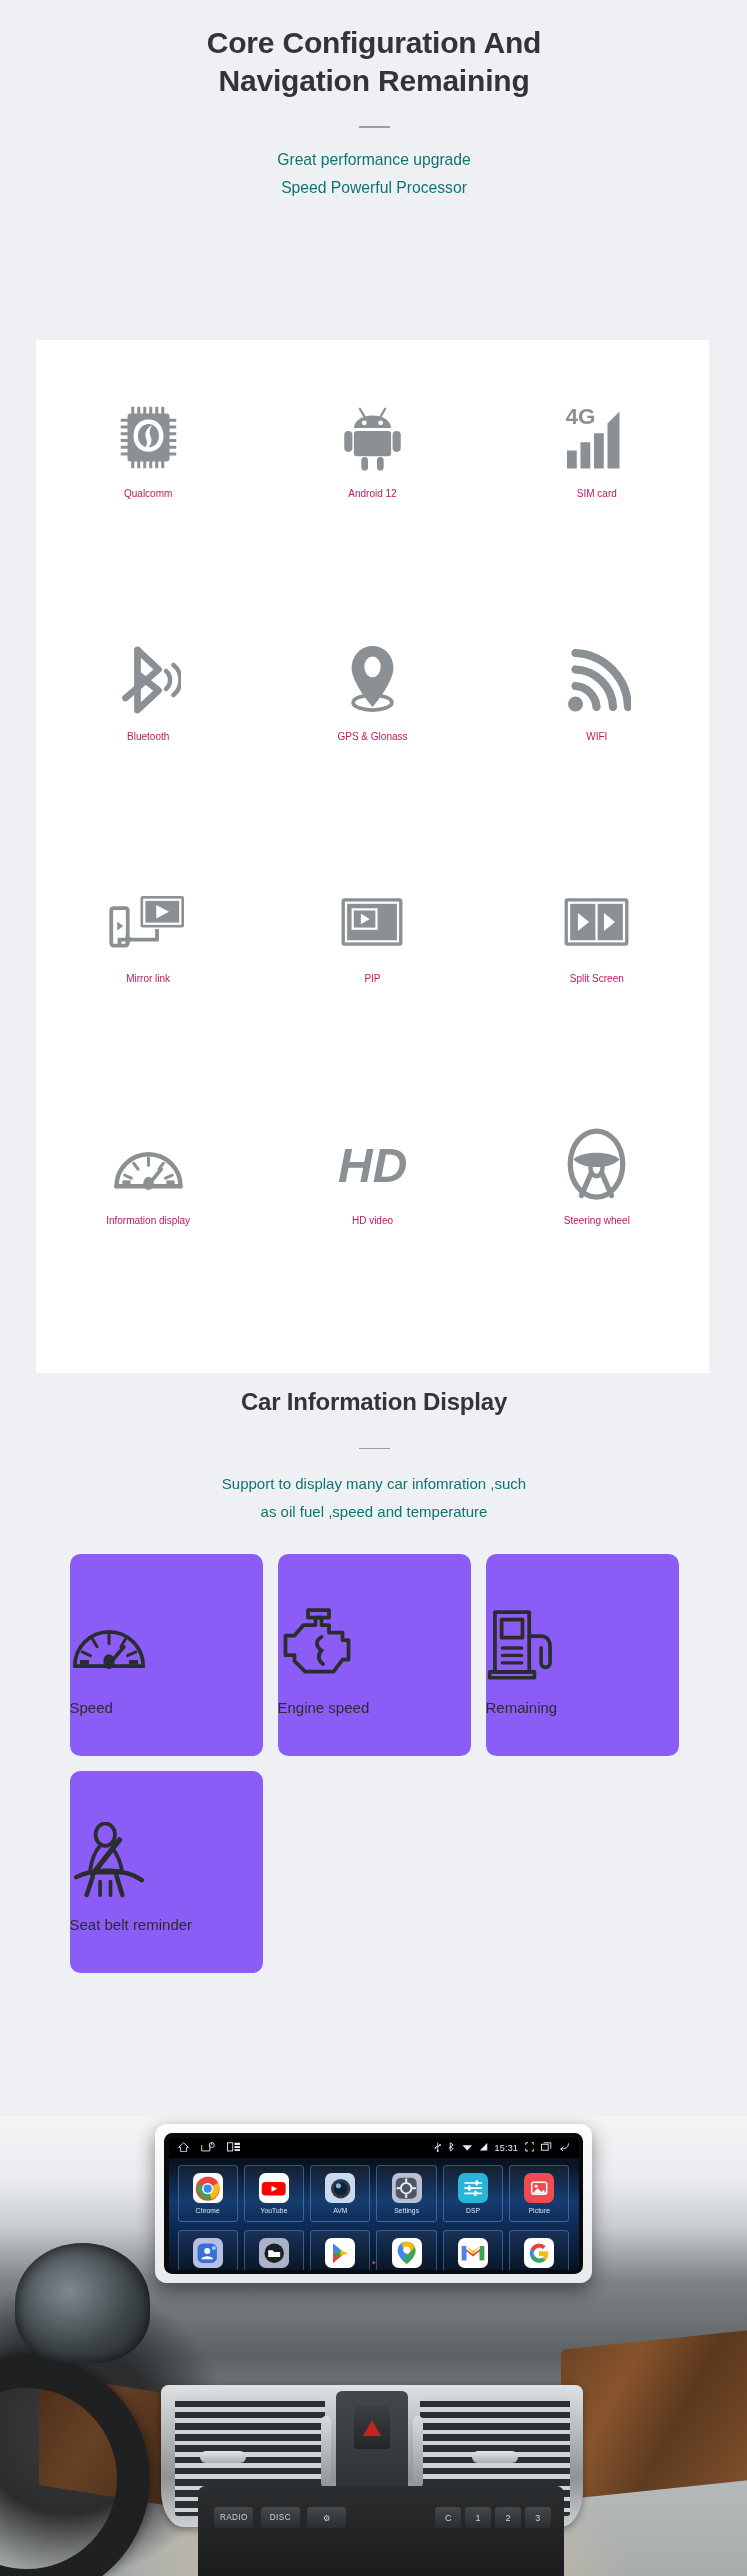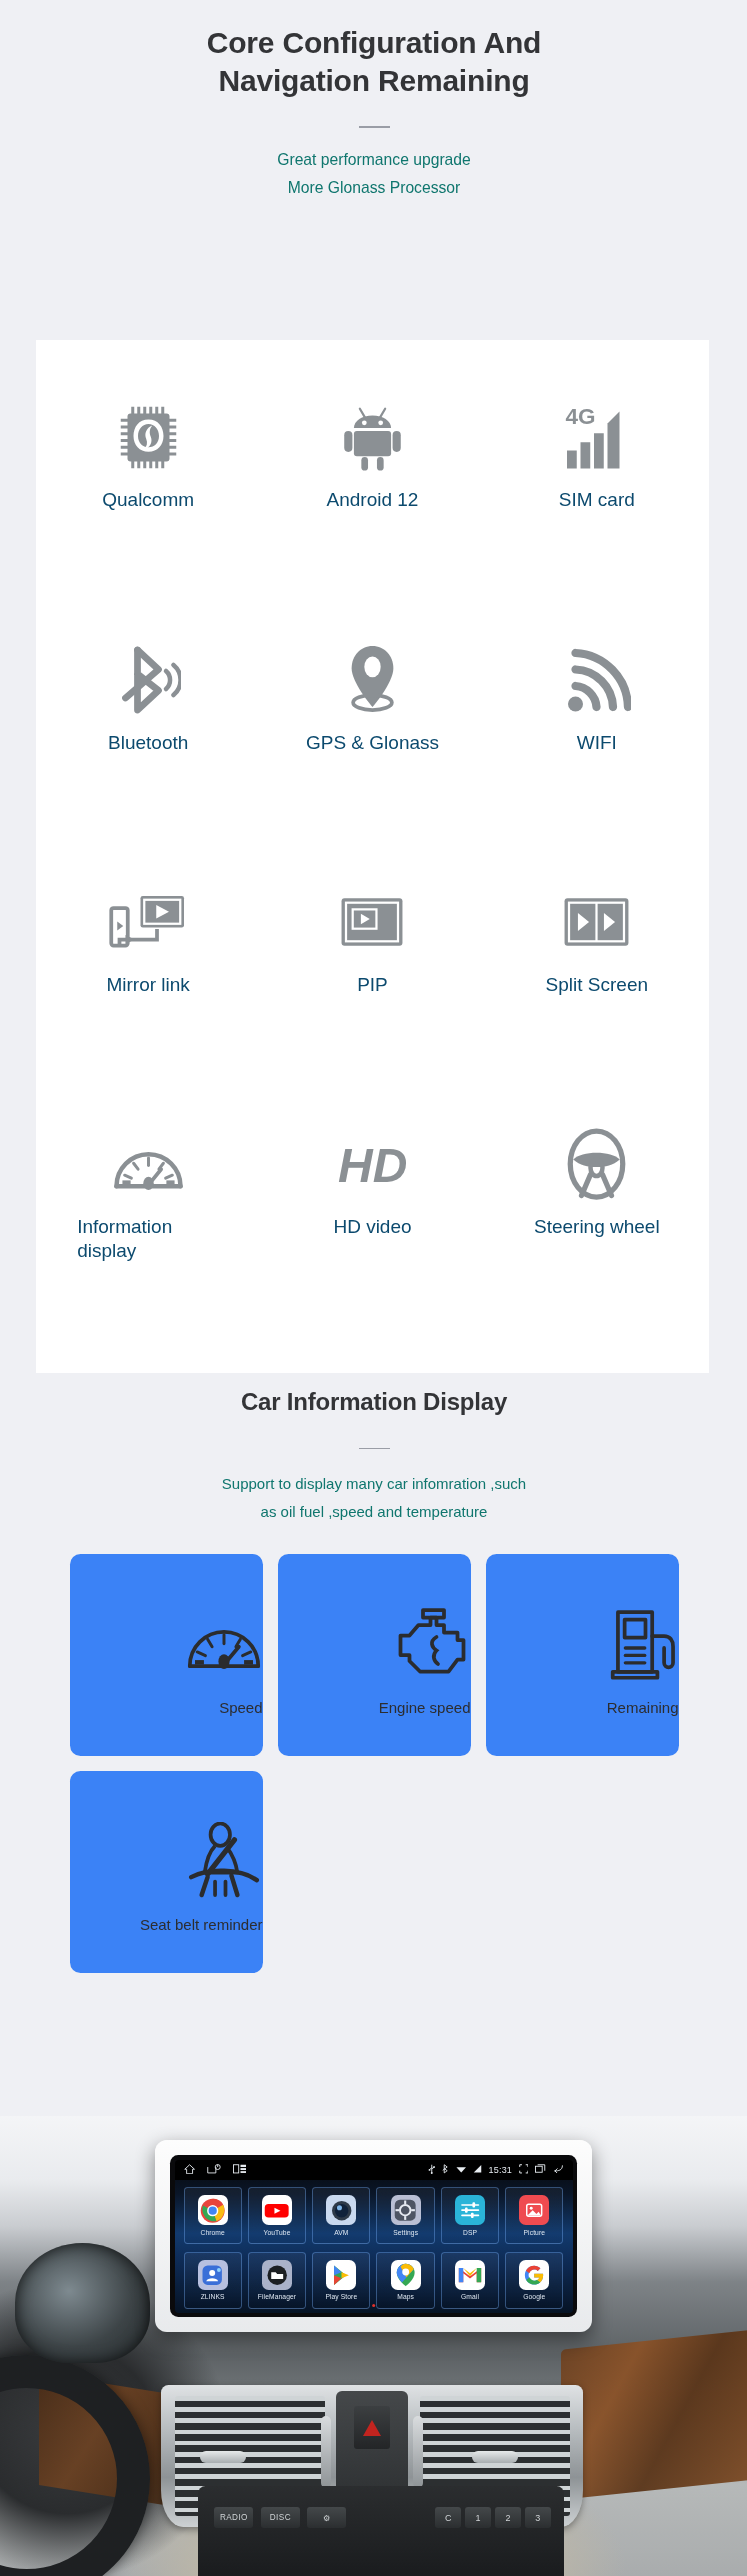--- a/index.html
+++ b/index.html
@@ -73,23 +73,23 @@
   }
   .feature-icon {
     height: 78px;
     display: flex;
     align-items: center;
     justify-content: center;
     margin-bottom: 12px;
   }
   .feature-icon svg { display: block; }
   .feature-label {
-    font-size: 19px;
-    color: #0c4a6e;
-    text-align: left;
+    font-size: 10px;
+    color: #be185d;
+    text-align: center;
     line-height: 1.25;
     max-width: 142px;
   }
 
   
   .carinfo {
     position: absolute;
     left: 0;
     top: 1387px;
     width: 748px;
@@ -100,25 +100,25 @@
 
   .card-grid {
     display: grid;
     grid-template-columns: repeat(3, 193px);
     grid-auto-rows: 202px;
     gap: 15px;
     justify-content: center;
     margin-top: 28px;
   }
   .info-card {
-    background: #3b82f6;
+    background: #8b5cf6;
     border-radius: 10.5px;
     display: flex;
     flex-direction: column;
-    align-items: flex-end;
+    align-items: flex-start;
     justify-content: center;
   }
   .info-card .card-icon {
     height: 99px;
     display: flex;
     align-items: center;
     justify-content: center;
     margin-bottom: 6px;
   }
   .info-card .card-label {
@@ -225,24 +225,24 @@
   }
   .keypad { position: absolute; right: 13.5px; top: 21px; display: grid;
     grid-template-columns: repeat(4,25.4px); gap: 4.5px; }
   .key {
     height: 21px; border-radius: 3px; background: linear-gradient(180deg,#44484a,#2b2e30);
     color: #cfd3d5; font-size: 9px; display: flex; align-items: center; justify-content: center;
   }
 
   
   .head-unit {
-    position: absolute; left: 155px; top: 24px; width: 437px; height: 192px;
+    position: absolute; left: 155px; top: 8px; width: 437px; height: 159px;
     background: linear-gradient(180deg,#fdfdfd 0%, #e8eaec 100%);
     border-radius: 12px;
-    padding: 15px;
+    padding: 9px;
     box-shadow: 0 7.5px 19.4px rgba(0,0,0,.45);
   }
   .hu-bezel {
     width: 100%; height: 100%;
     background: #0a0a0c; border-radius: 8.2px; padding: 5.2px 4.5px 4.5px 4.5px;
   }
   .hu-screen {
     width: 100%; height: 100%;
     background: linear-gradient(180deg,#06070b 0%, #0a1628 22%, #123a6e 48%, #0d2850 70%, #061324 100%);
     border-radius: 3.7px; overflow: hidden; position: relative;
@@ -285,21 +285,21 @@
 <div class="page">
 
   <section class="hero">
     <h1 class="section-title">
       <span>Core Configuration And</span><br>
       <span>Navigation Remaining</span>
     </h1>
     <div class="divider"></div>
     <p class="subtitle">
       <span>Great performance upgrade</span><br>
-      <span>More Glonass Processor</span>
+      <span>Speed Powerful Processor</span>
     </p>
   </section>
 
   <section class="feature-panel">
     <div class="feature-grid">
 
       <div class="feature-cell">
         <div class="feature-icon">
           <svg width="63" height="69" viewBox="0 0 84 92">
             <g fill="#8b9094">

